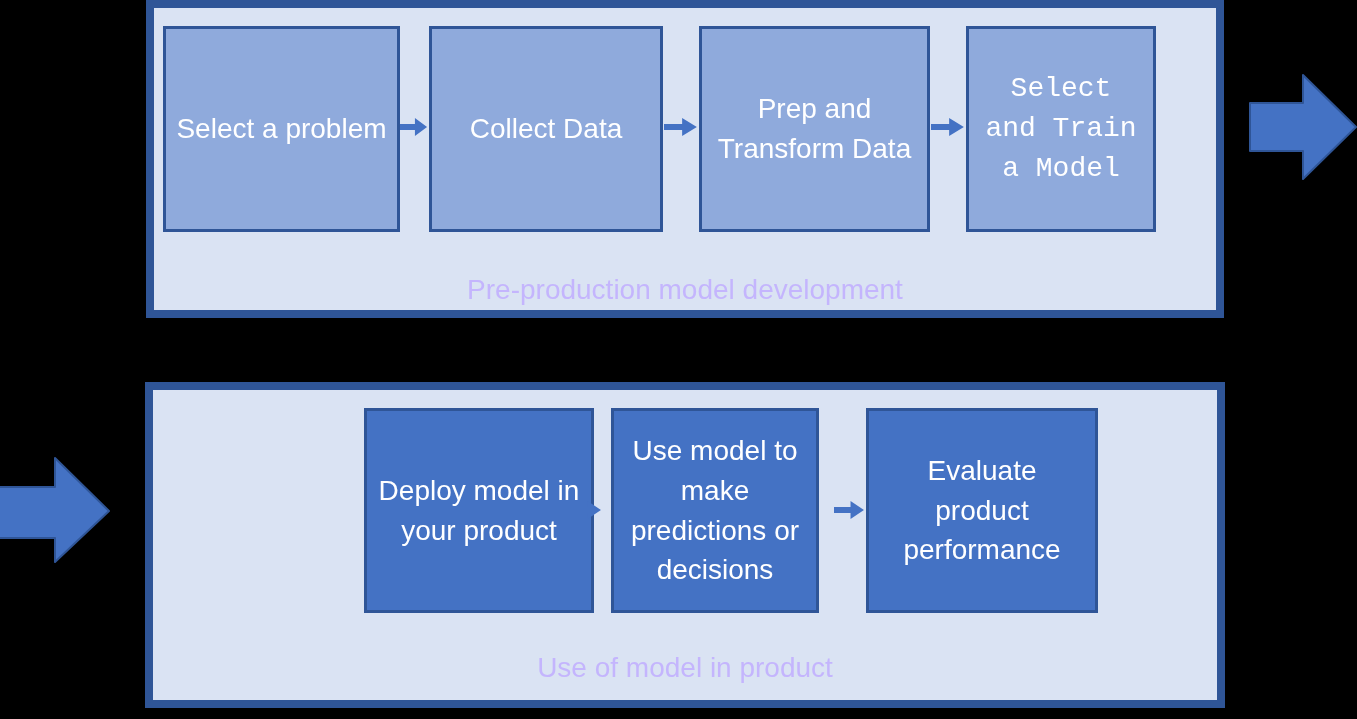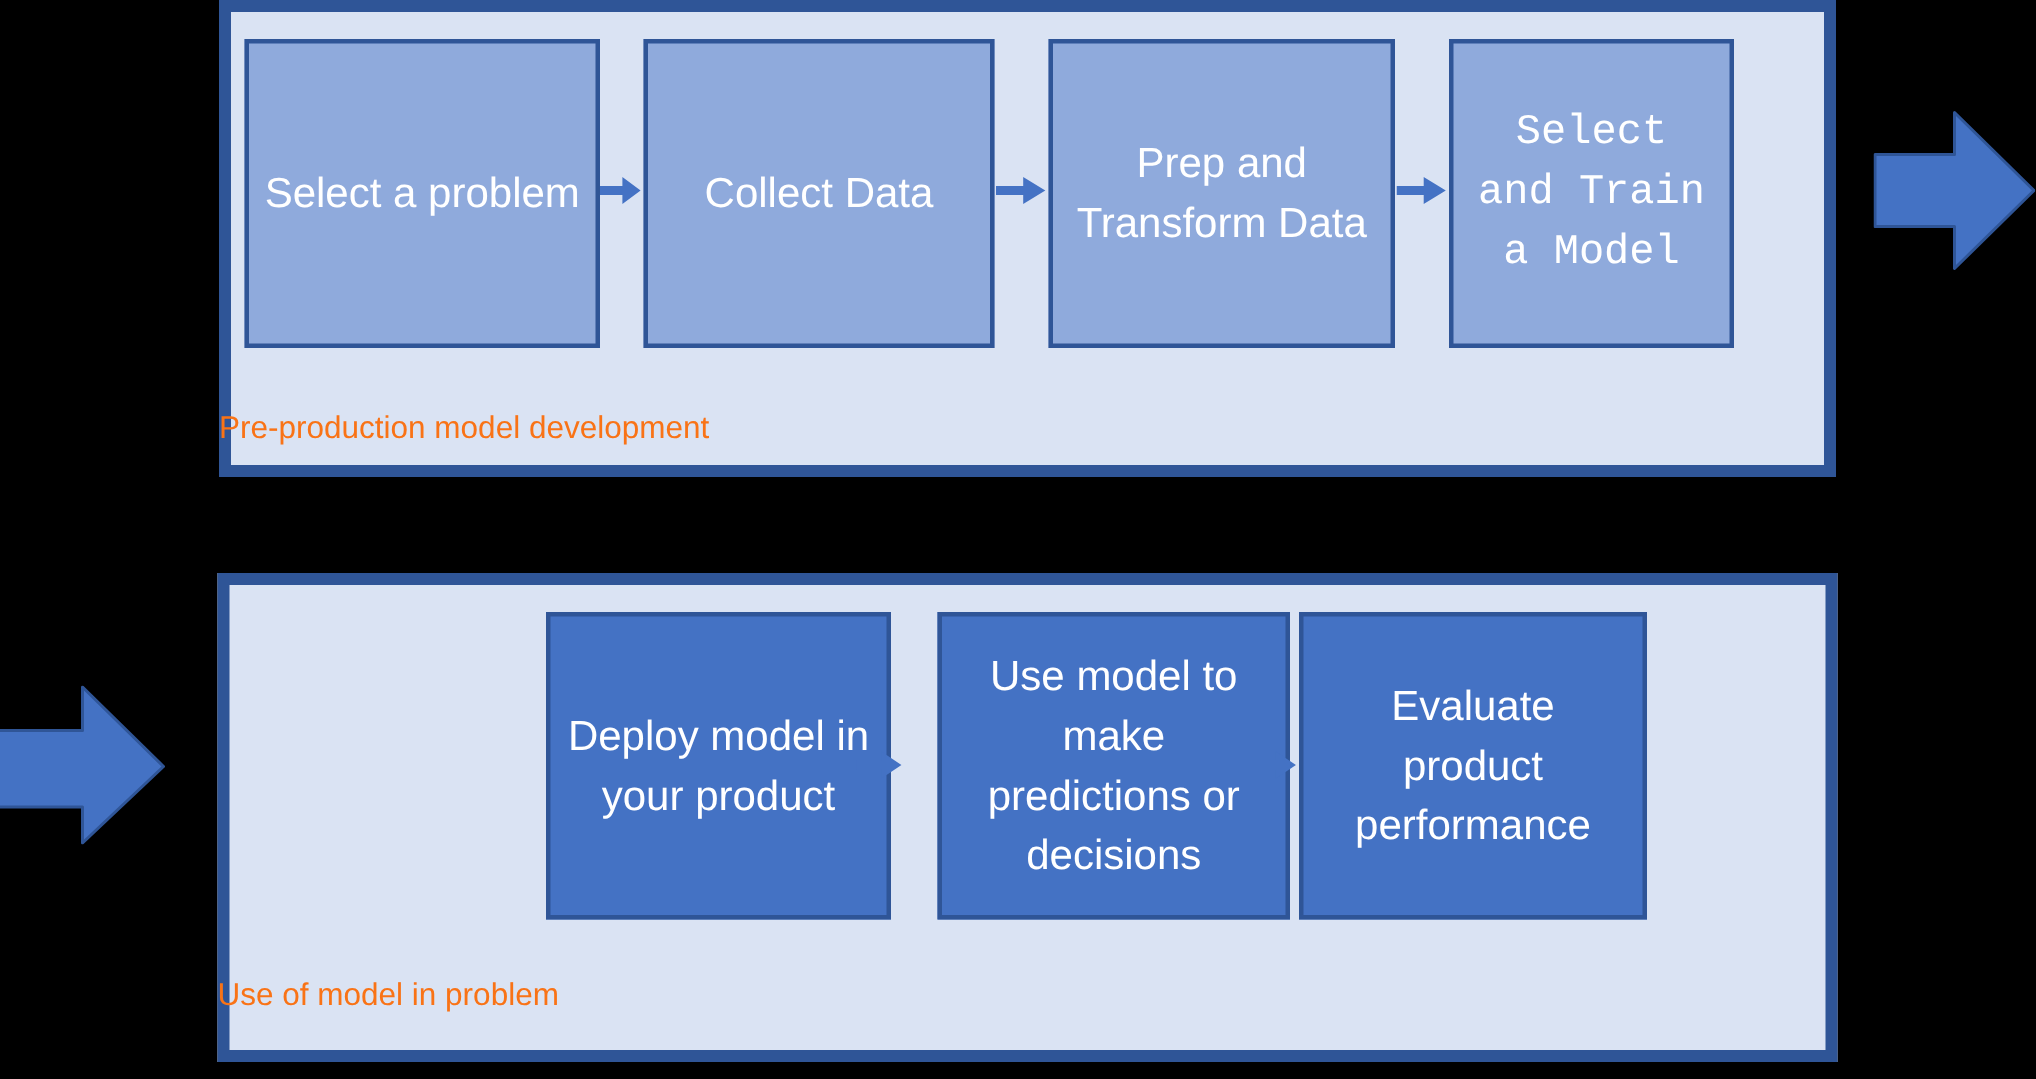--- a/index.html
+++ b/index.html
@@ -29,27 +29,27 @@
     line-height:1.42;
     padding:4px 10px;
   }
   .step-light{background:#8FAADC;}
   .step-dark{background:#4472C4;}
   .s1{left:163px;top:26px;width:237px;height:206px;}
   .s2{left:429px;top:26px;width:234px;height:206px;}
   .s3{left:699px;top:26px;width:231px;height:206px;}
   .s4{left:966px;top:26px;width:190px;height:206px;font-family:Liberation Mono, monospace;}
   .b1{left:340px;top:408px;width:230px;height:205px;margin-left:24px;}
-  .b2{left:625px;top:408px;width:235px;height:205px;}
+  .b2{left:611px;top:408px;width:208px;height:205px;}
   .b3{left:866px;top:408px;width:232px;height:205px;}
   .caption{
     position:absolute;
-    text-align:left;
-    color:#f97316;
-    font-size:21px;
+    text-align:center;
+    color:#c4b5fd;
+    font-size:28px;
   }
   .cap-top{left:146px;top:274px;width:1078px;}
   .cap-bottom{left:145px;top:652px;width:1080px;}
   .conn{position:absolute;}
   .ca1{left:400px;top:116px;width:28px;height:22px;}
   .ca2{left:664px;top:116px;width:34px;height:22px;}
   .ca3{left:931px;top:116px;width:34px;height:22px;}
   .cb1{left:571px;top:499px;width:31px;height:22px;}
   .cb2{left:834px;top:499px;width:31px;height:22px;}
   .big-arrow{position:absolute;}
@@ -131,15 +131,15 @@
   <div class="conn cb2">
     <svg viewBox="0 0 30 22" preserveAspectRatio="none">
         <polygon points="0,8 16,8 16,2 29,11 16,20 16,14 0,14" fill="#4472C4"></polygon>
       </svg>
   </div>
 
   <div class="step step-dark b3">
     <span>Evaluate product performance</span>
   </div>
 
-  <div class="caption cap-bottom">Use of model in problem</div>
+  <div class="caption cap-bottom">Use of model in product</div>
 
 </div>
 
 </body></html>

